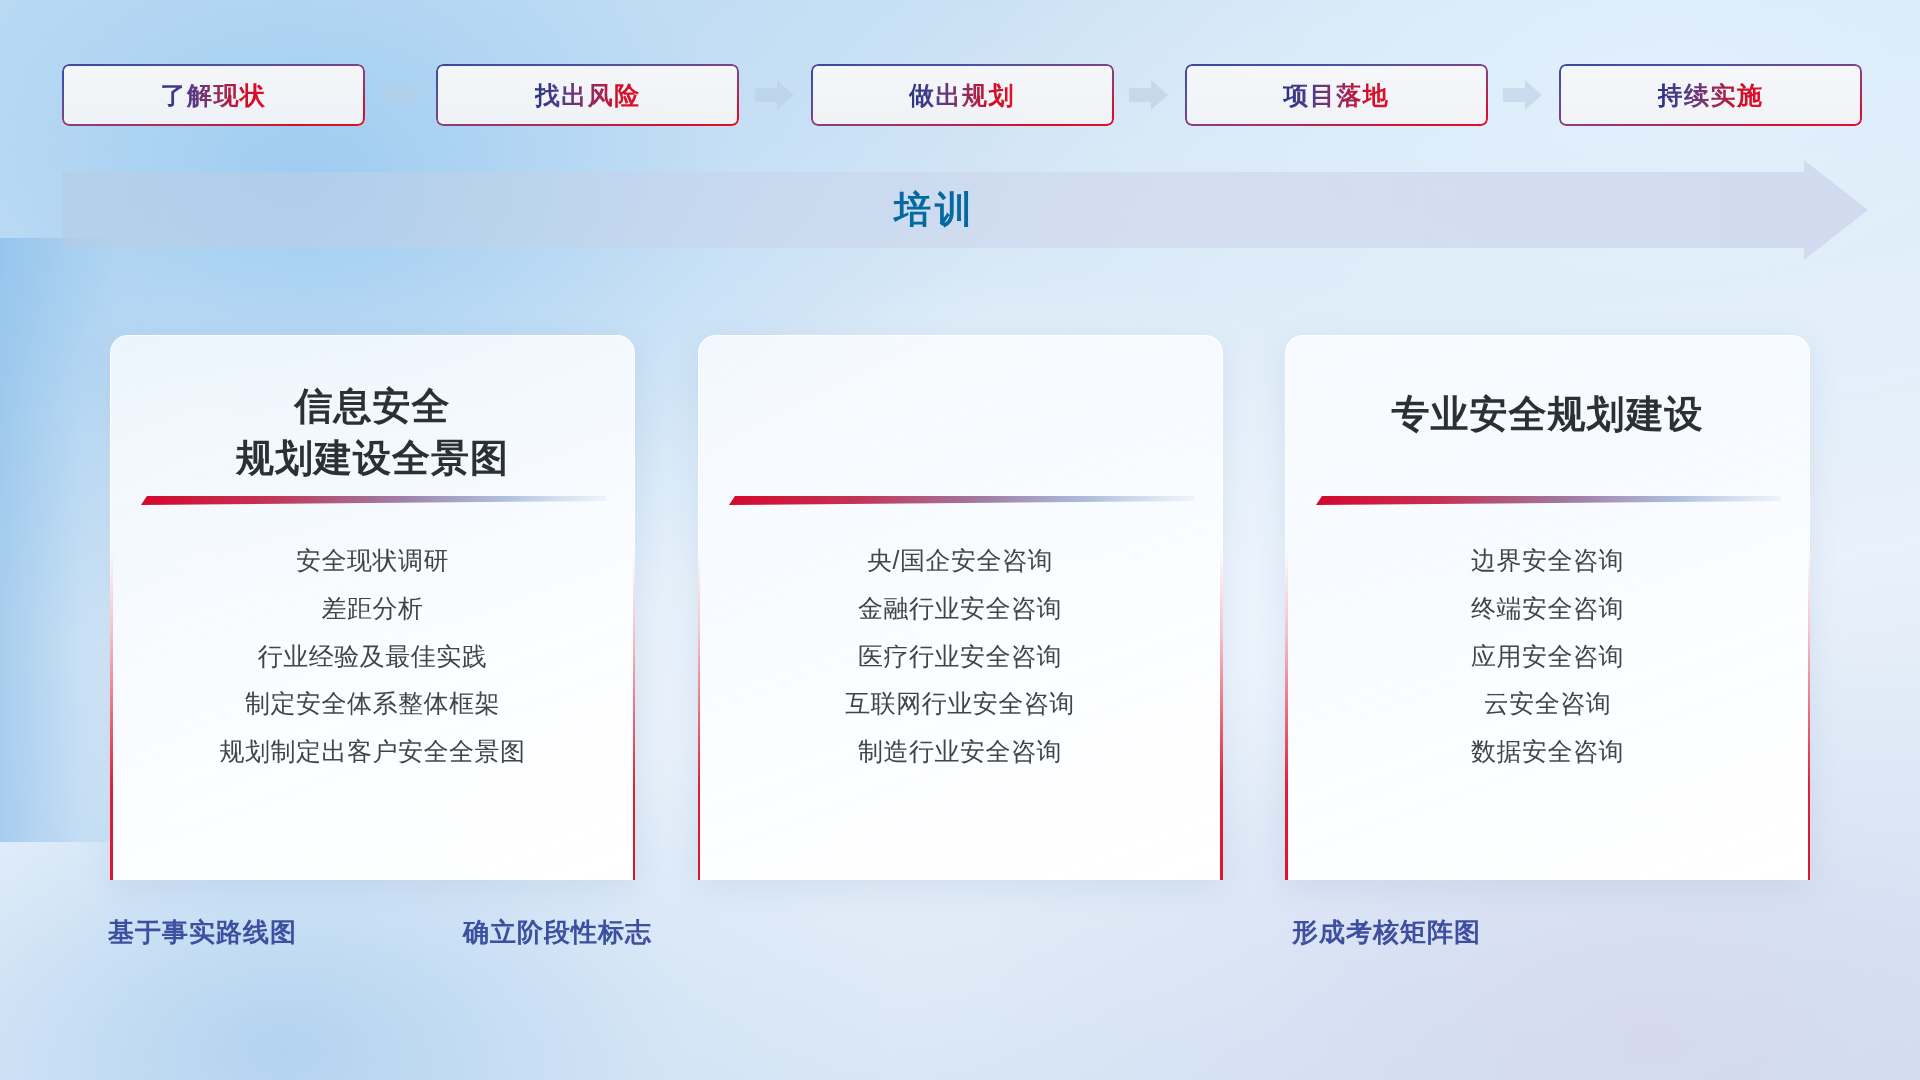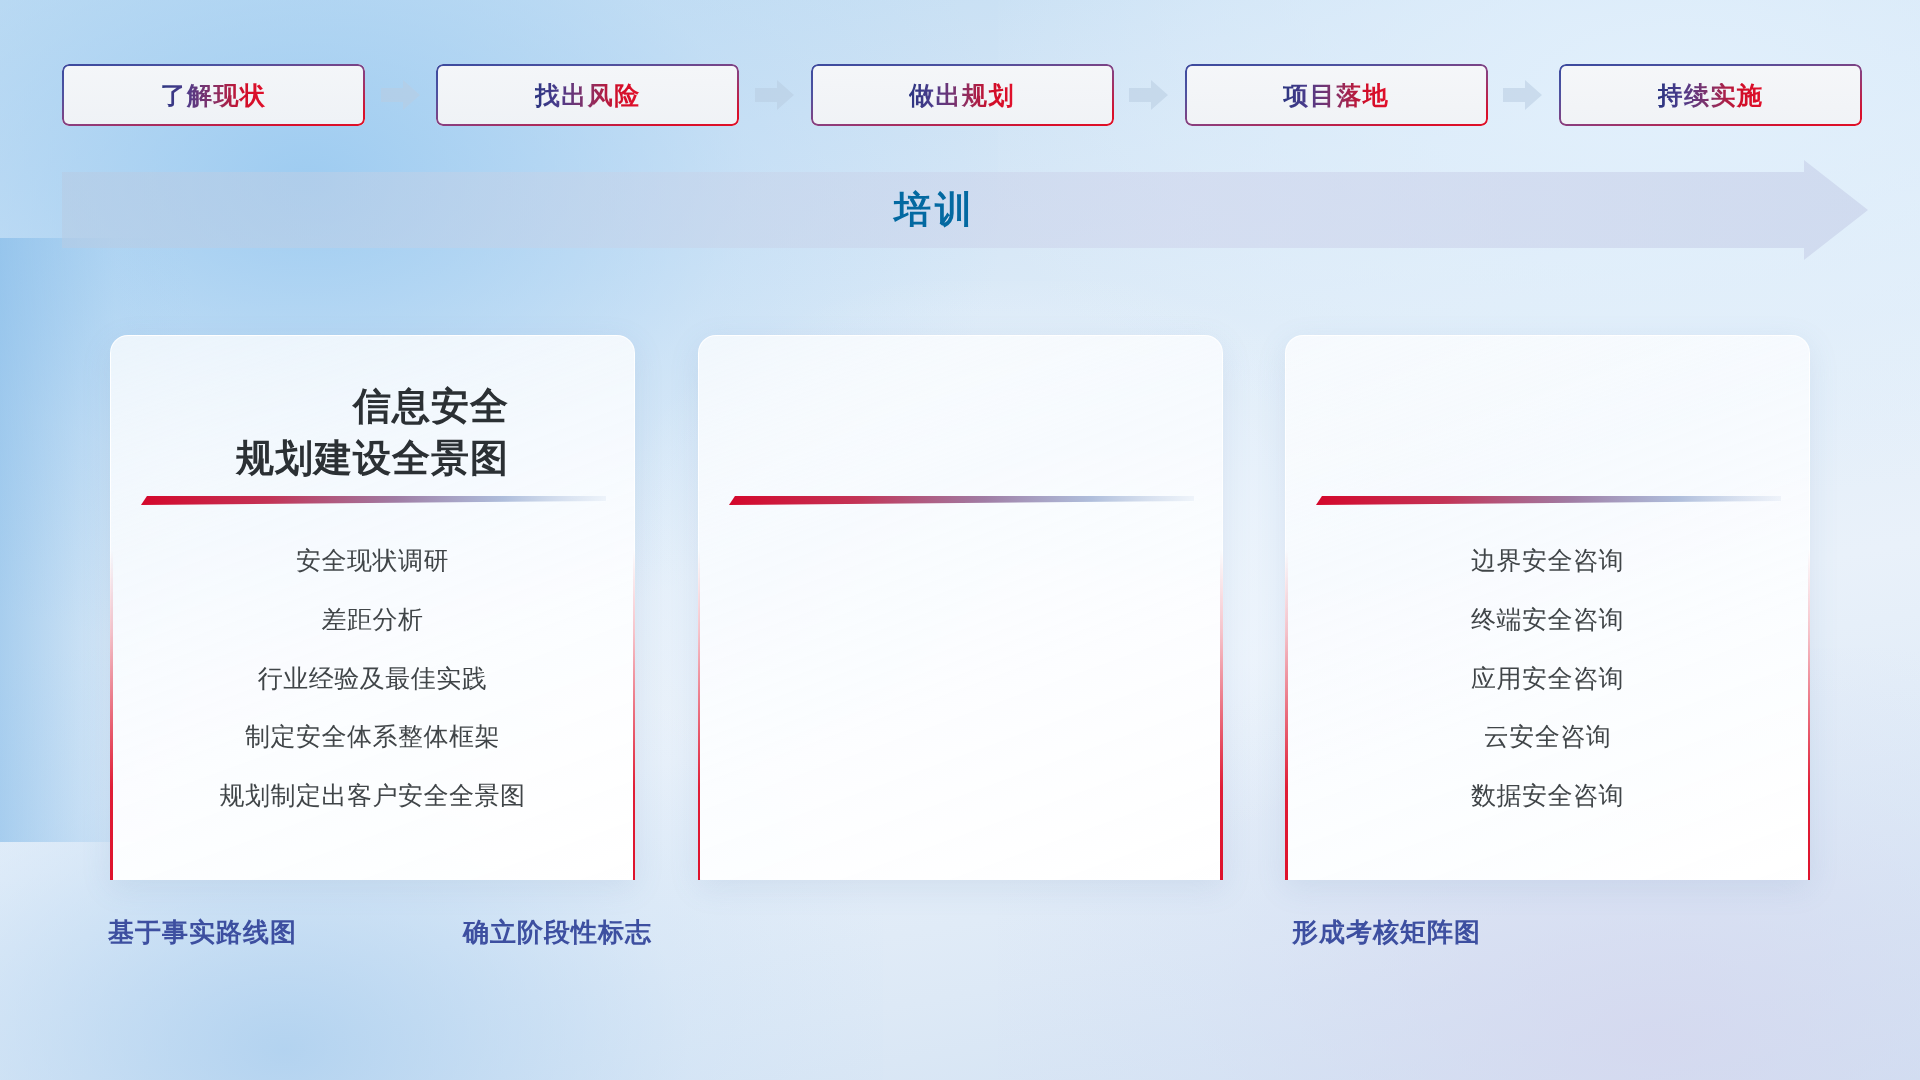--- a/index.html
+++ b/index.html
@@ -110,33 +110,33 @@
   }
   .card-edge-l, .card-edge-r {
     position:absolute; bottom:0; width:2.5px; height:330px;
   }
   .card-edge-l { left:-1px; background:linear-gradient(180deg, rgba(224,20,45,0) 0%, rgba(224,20,45,0.25) 25%, rgba(222,18,44,0.95) 72%, rgba(222,18,44,1) 100%); }
   .card-edge-r { right:-1px; background:linear-gradient(180deg, rgba(224,20,45,0) 0%, rgba(224,20,45,0.25) 25%, rgba(222,18,44,0.95) 72%, rgba(222,18,44,1) 100%); }
 
   .card-title {
     margin-top:52px;
     font-size:38px; font-weight:bold; color:#2b3034;
-    line-height:1.38; text-align:right; letter-spacing:1px;
+    line-height:1.38; text-align:center; letter-spacing:1px;
     white-space:pre-line;
   }
   .card.two-line .card-title { margin-top:44px; }
 
   .card-divider {
     position:absolute; left:28px; right:28px; height:11px;
   }
   .card-divider svg { display:block; width:100%; height:100%; }
 
   .card-list {
     position:absolute; left:0; right:0;
-    display:flex; flex-direction:column; align-items:center; gap:20px;
+    display:flex; flex-direction:column; align-items:center; gap:9px;
   }
   .card-list .li {
     font-size:25px; color:#404548; line-height:1.55; letter-spacing:0.5px;
   }
 
   
   #footers { position:absolute; left:0; top:915px; width:1920px; height:50px; }
   .footer-label {
     position:absolute; top:0;
     font-size:26px; font-weight:bold; color:#3d4fa0; letter-spacing:1px;
@@ -255,25 +255,33 @@
             <stop offset="0%" stop-color="#d4072b" stop-opacity="1"></stop>
             <stop offset="28%" stop-color="#c02a4e" stop-opacity="0.95"></stop>
             <stop offset="55%" stop-color="#8d6090" stop-opacity="0.82"></stop>
             <stop offset="78%" stop-color="#7f95c4" stop-opacity="0.6"></stop>
             <stop offset="100%" stop-color="#9fb6d8" stop-opacity="0.12"></stop>
           </linearGradient>
         </defs>
         <path d="M8 0 L469 0 L469 5 L2 9 Z" fill="url(#div2)"></path>
       </svg>
     </div>
+    <div class="card-list" style="top:205px">
+      <div class="li">央/国企安全咨询</div>
+      <div class="li">金融行业安全咨询</div>
+      <div class="li">医疗行业安全咨询</div>
+      <div class="li">互联网行业安全咨询</div>
+      <div class="li">制造行业安全咨询</div>
+    </div>
   </div>
 
   <div class="card">
     <div class="card-edge-l"></div>
     <div class="card-edge-r"></div>
+    <div class="card-title">专业安全规划建设</div>
     <div class="card-divider" style="top:160px">
       <svg viewBox="0 0 469 11" preserveAspectRatio="none">
         <defs>
           <linearGradient id="div3" x1="0" y1="0" x2="1" y2="0">
             <stop offset="0%" stop-color="#d4072b" stop-opacity="1"></stop>
             <stop offset="28%" stop-color="#c02a4e" stop-opacity="0.95"></stop>
             <stop offset="55%" stop-color="#8d6090" stop-opacity="0.82"></stop>
             <stop offset="78%" stop-color="#7f95c4" stop-opacity="0.6"></stop>
             <stop offset="100%" stop-color="#9fb6d8" stop-opacity="0.12"></stop>
           </linearGradient>

